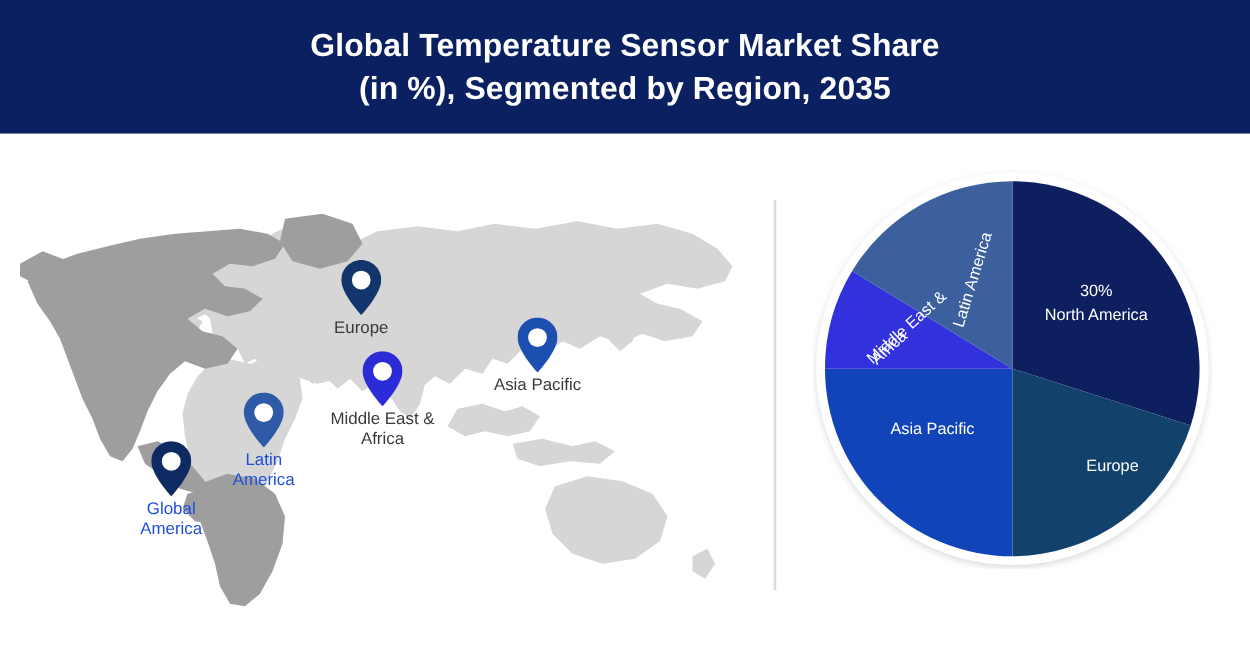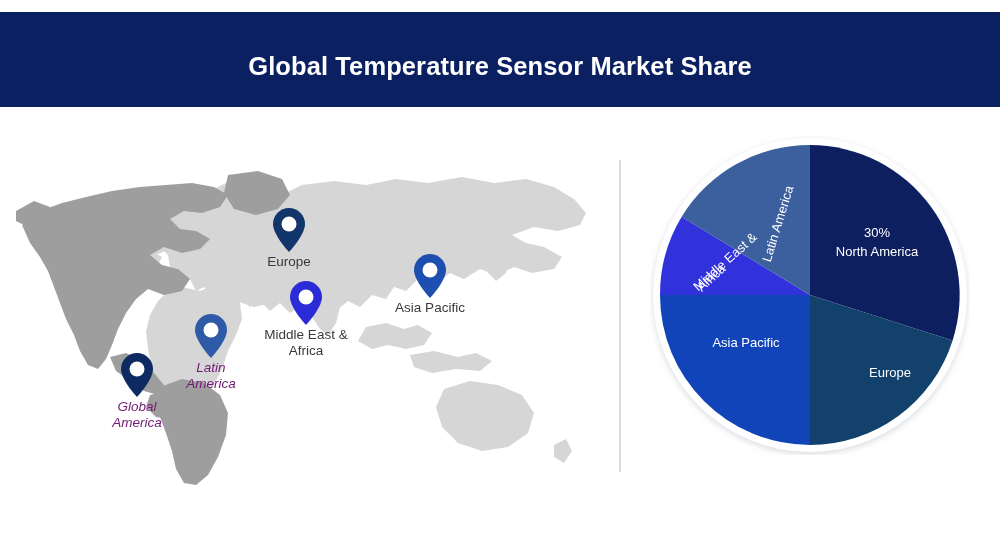--- a/index.html
+++ b/index.html
@@ -15,21 +15,21 @@
   #infographic {
     position: relative;
     width: 1000px;
     height: 533px;
     background: #ffffff;
   }
 
   
   #header-banner {
     position: absolute;
-    left: 0; top: 12px;
+    left: 0; top: 0;
     width: 1000px;
     height: 107px;
     background: #0a2060;
     display: flex;
     flex-direction: column;
     align-items: center;
     justify-content: center;
   }
   .title-line {
     color: #ffffff;
@@ -91,21 +91,21 @@
     position: absolute;
     top: 2px;
     left: 50%;
     transform: translateX(-50%);
     text-align: center;
     font-size: 13.5px;
     line-height: 15.5px;
     white-space: nowrap;
     pointer-events: none;
   }
-  .marker-label.light { color: #701a75; font-style: italic; }
+  .marker-label.light { color: #1d4ed8; }
   .marker-label.dark  { color: #3a3a3a; }
 
   
   #pie-panel {
     position: absolute;
     left: 619px; top: 0;
     width: 381px;
     height: 426px;
   }
   #pie-svg {
@@ -123,20 +123,21 @@
   .pie-label-pct { font-size: 13px; }
   .pie-label-rot { font-size: 13px; }
 </style>
 </head>
 <body>
 
 <div id="infographic">
 
   <div id="header-banner">
     <div class="title-line">Global Temperature Sensor Market Share</div>
+    <div class="title-line">(in %), Segmented by Region, 2035</div>
   </div>
 
   <div id="body-area">
 
     <div id="panel-divider"></div>
 
     <div id="map-panel">
 
       <svg id="world-map-svg" viewBox="0 0 596 318">
         <g fill="#d6d6d6">

